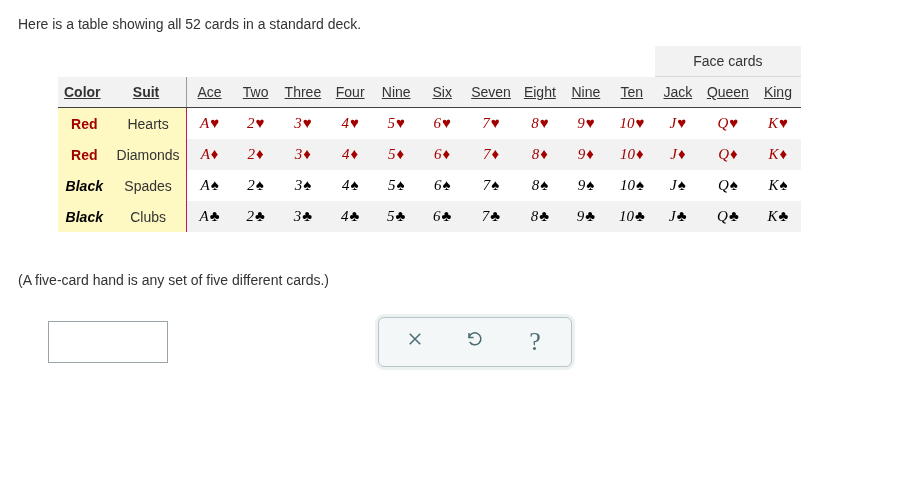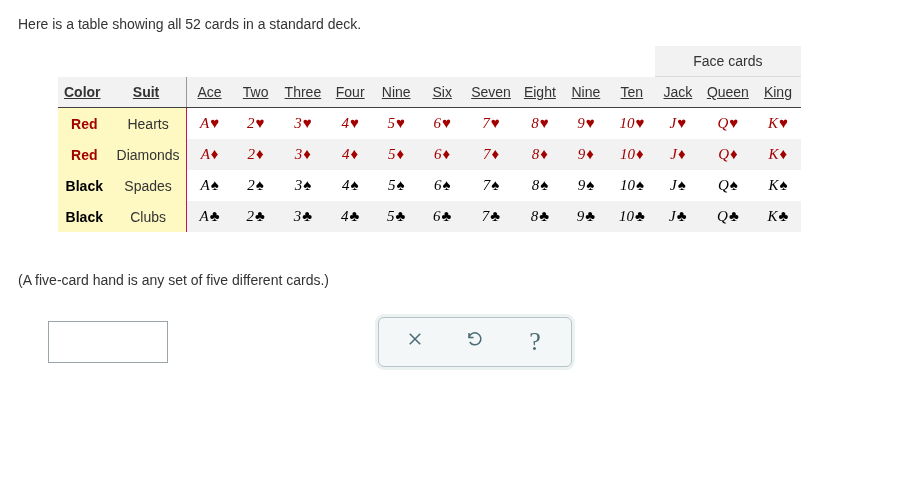--- a/index.html
+++ b/index.html
@@ -45,21 +45,21 @@
   }
 
   
   td.rh-color, td.rh-suit {
     background: #fef9c3;
     text-align: right;
     padding-right: 10px;
   }
   td.rh-color.bold { font-weight: 700; }
   .red-text { color: #a30000; font-weight: 700; }
-  .black-text { color: #000; font-weight: 700; }
+  .black-text { color: #000; font-weight: 700; font-style: italic; }
 
   
   td.rh-suit { border-right: 1px solid #be185d; }
 
   
   td.card {
     font-family: Georgia, 'Times New Roman', serif;
     font-style: italic;
     font-weight: 700;
     font-size: 15px;

